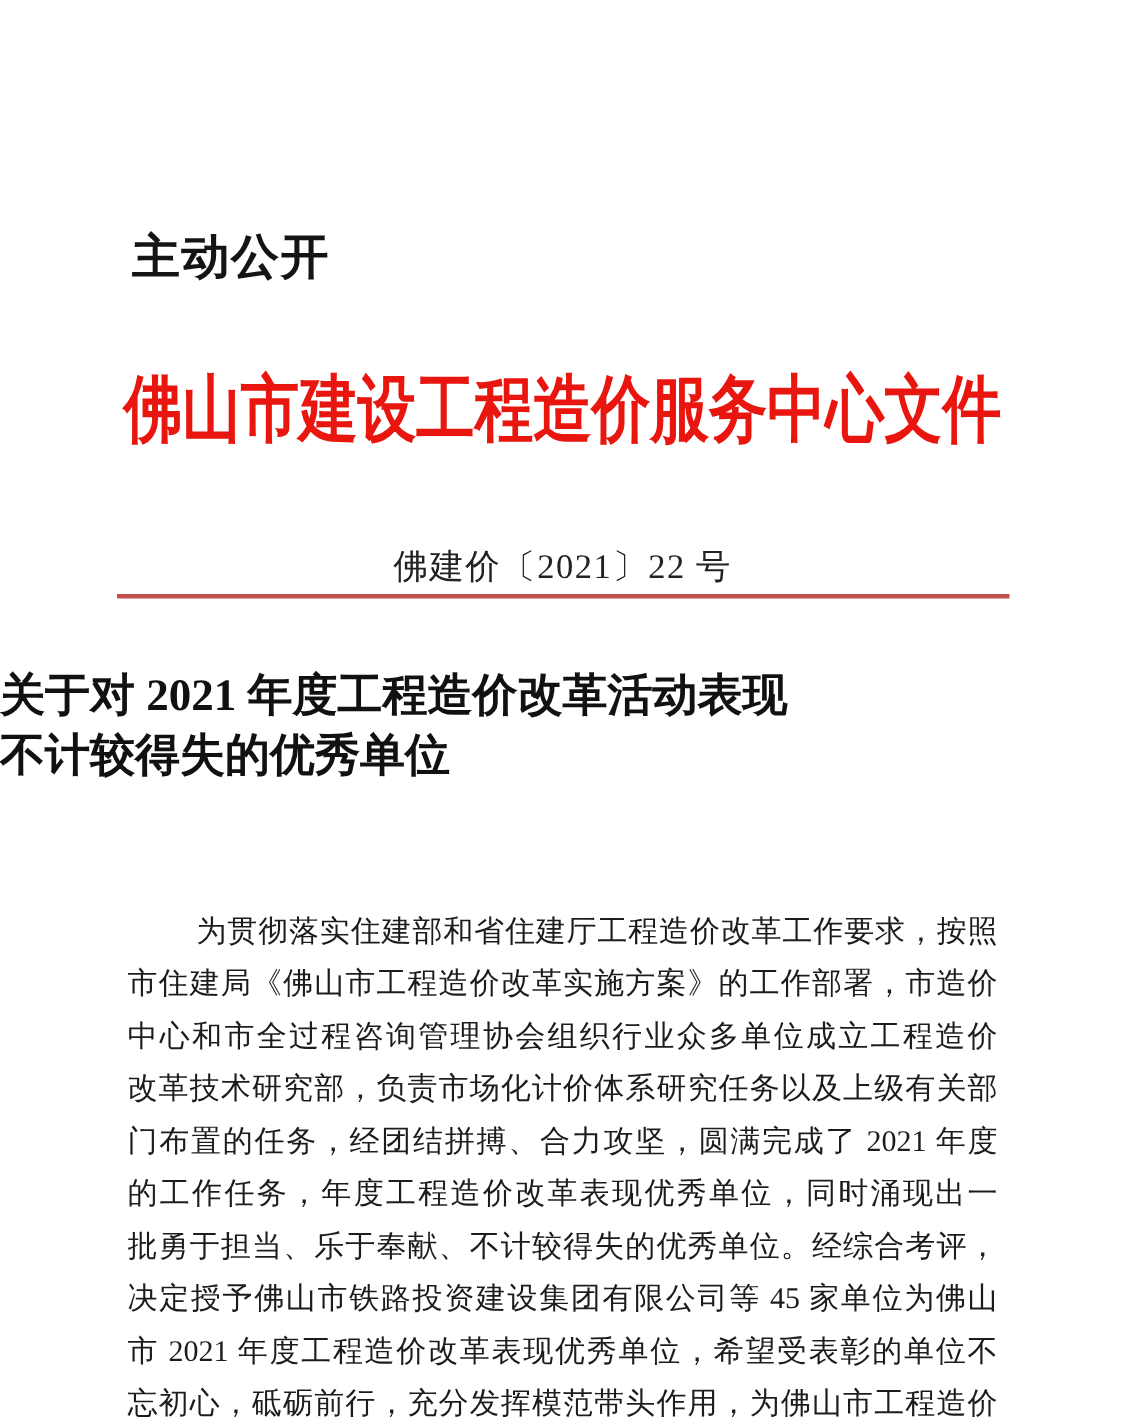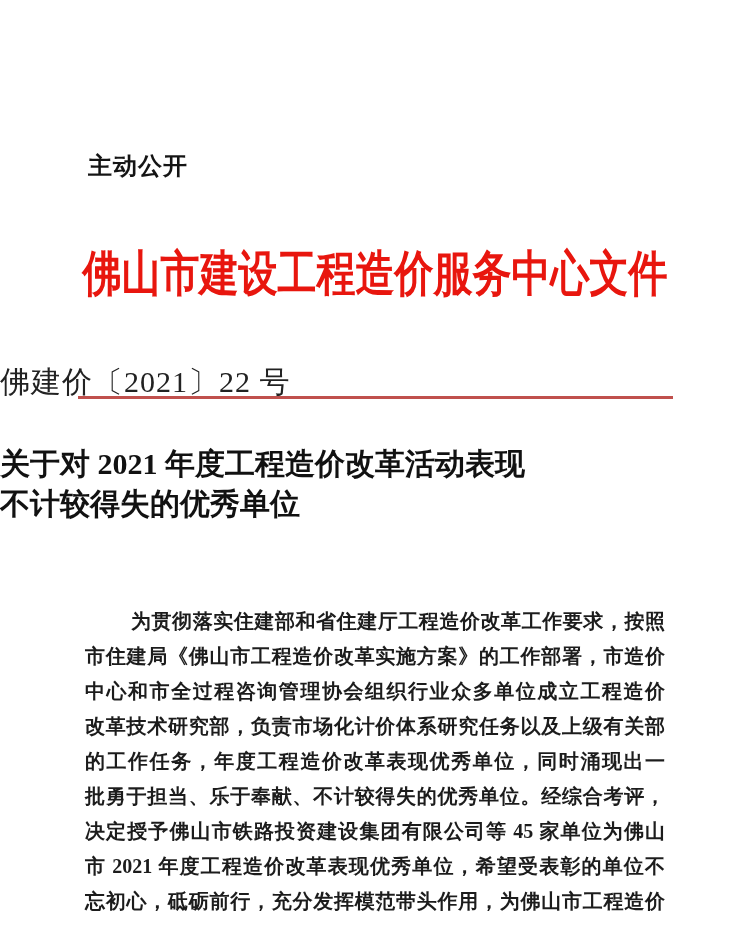--- a/index.html
+++ b/index.html
@@ -15,21 +15,21 @@
     overflow: hidden;
     font-family: "Liberation Serif", "DejaVu Serif", serif;
     color: #1c1c1c;
   }
   .disclosure {
     position: absolute;
     left: 88px;
     top: 150px;
     font-family: "Liberation Sans", "DejaVu Sans", sans-serif;
     font-weight: 700;
-    font-size: 24px;
+    font-size: 32px;
     letter-spacing: 1px;
     color: #141414;
     white-space: nowrap;
   }
   .red-title {
     position: absolute;
     left: 0;
     right: 0;
     top: 243px;
     height: 62px;
@@ -41,22 +41,22 @@
     color: #e8160e;
     transform: scale(1, 1.25);
     transform-origin: center center;
     white-space: nowrap;
   }
   .doc-number {
     position: absolute;
     left: 0;
     right: 0;
     top: 362px;
-    text-align: left;
-    font-size: 30px;
+    text-align: center;
+    font-size: 23px;
     letter-spacing: 1px;
     color: #222222;
     white-space: nowrap;
   }
   .red-line {
     position: absolute;
     left: 78px;
     top: 396px;
     width: 595px;
     height: 3px;
@@ -88,21 +88,20 @@
     font-size: 20px;
     line-height: 35px;
     color: #1c1c1c;
   }
   .body-line {
     height: 35px;
     text-align: justify;
     text-align-last: justify;
     text-justify: inter-character;
     white-space: nowrap;
-    font-weight: bold;
   }
   .body-line.indent {
     padding-left: 46px;
   }
 </style>
 </head>
 <body>
 
 <div class="page">
 
@@ -118,20 +117,21 @@
     <div>关于对 2021 年度工程造价改革活动表现</div>
     <div>不计较得失的优秀单位</div>
   </div>
 
 
   <div class="body-text">
     <div class="body-line indent">为贯彻落实住建部和省住建厅工程造价改革工作要求，按照</div>
     <div class="body-line">市住建局《佛山市工程造价改革实施方案》的工作部署，市造价</div>
     <div class="body-line">中心和市全过程咨询管理协会组织行业众多单位成立工程造价</div>
     <div class="body-line">改革技术研究部，负责市场化计价体系研究任务以及上级有关部</div>
+    <div class="body-line">门布置的任务，经团结拼搏、合力攻坚，圆满完成了 2021 年度</div>
     <div class="body-line">的工作任务，年度工程造价改革表现优秀单位，同时涌现出一</div>
     <div class="body-line">批勇于担当、乐于奉献、不计较得失的优秀单位。经综合考评，</div>
     <div class="body-line">决定授予佛山市铁路投资建设集团有限公司等 45 家单位为佛山</div>
     <div class="body-line">市 2021 年度工程造价改革表现优秀单位，希望受表彰的单位不</div>
     <div class="body-line">忘初心，砥砺前行，充分发挥模范带头作用，为佛山市工程造价</div>
   </div>
 
 </div>
 
 </body></html>

